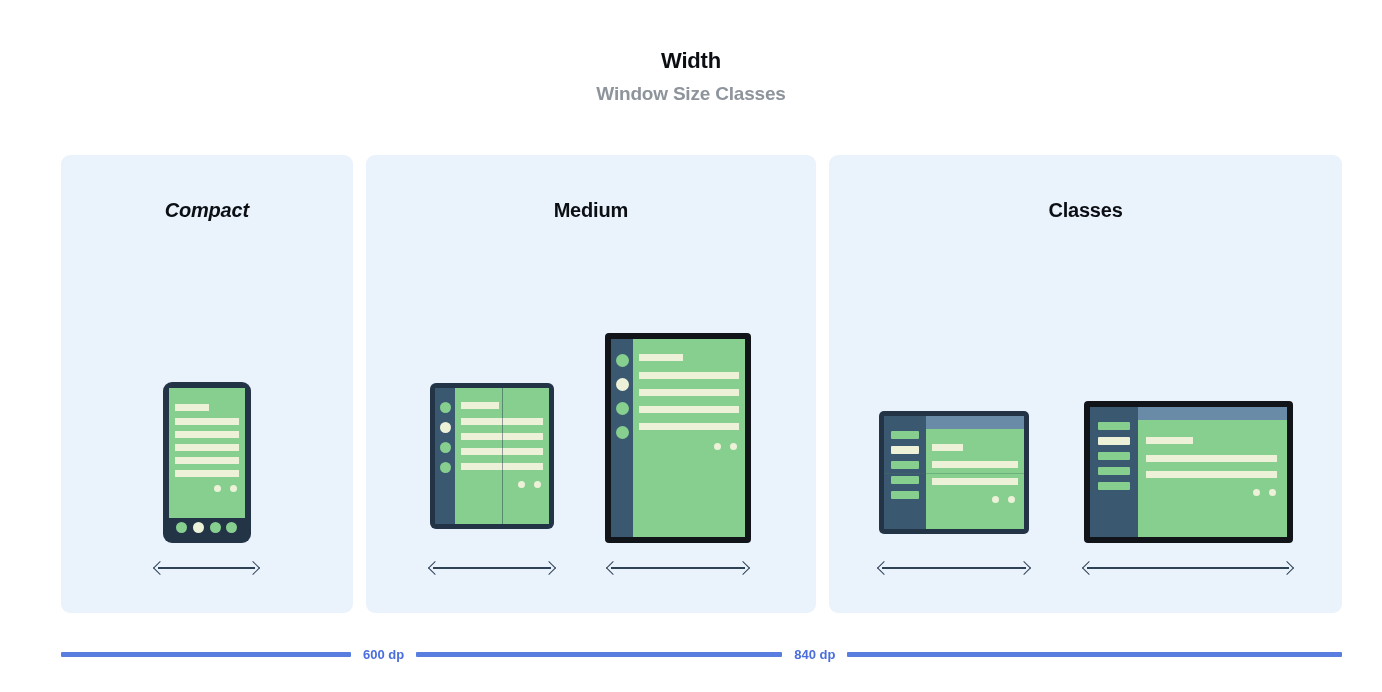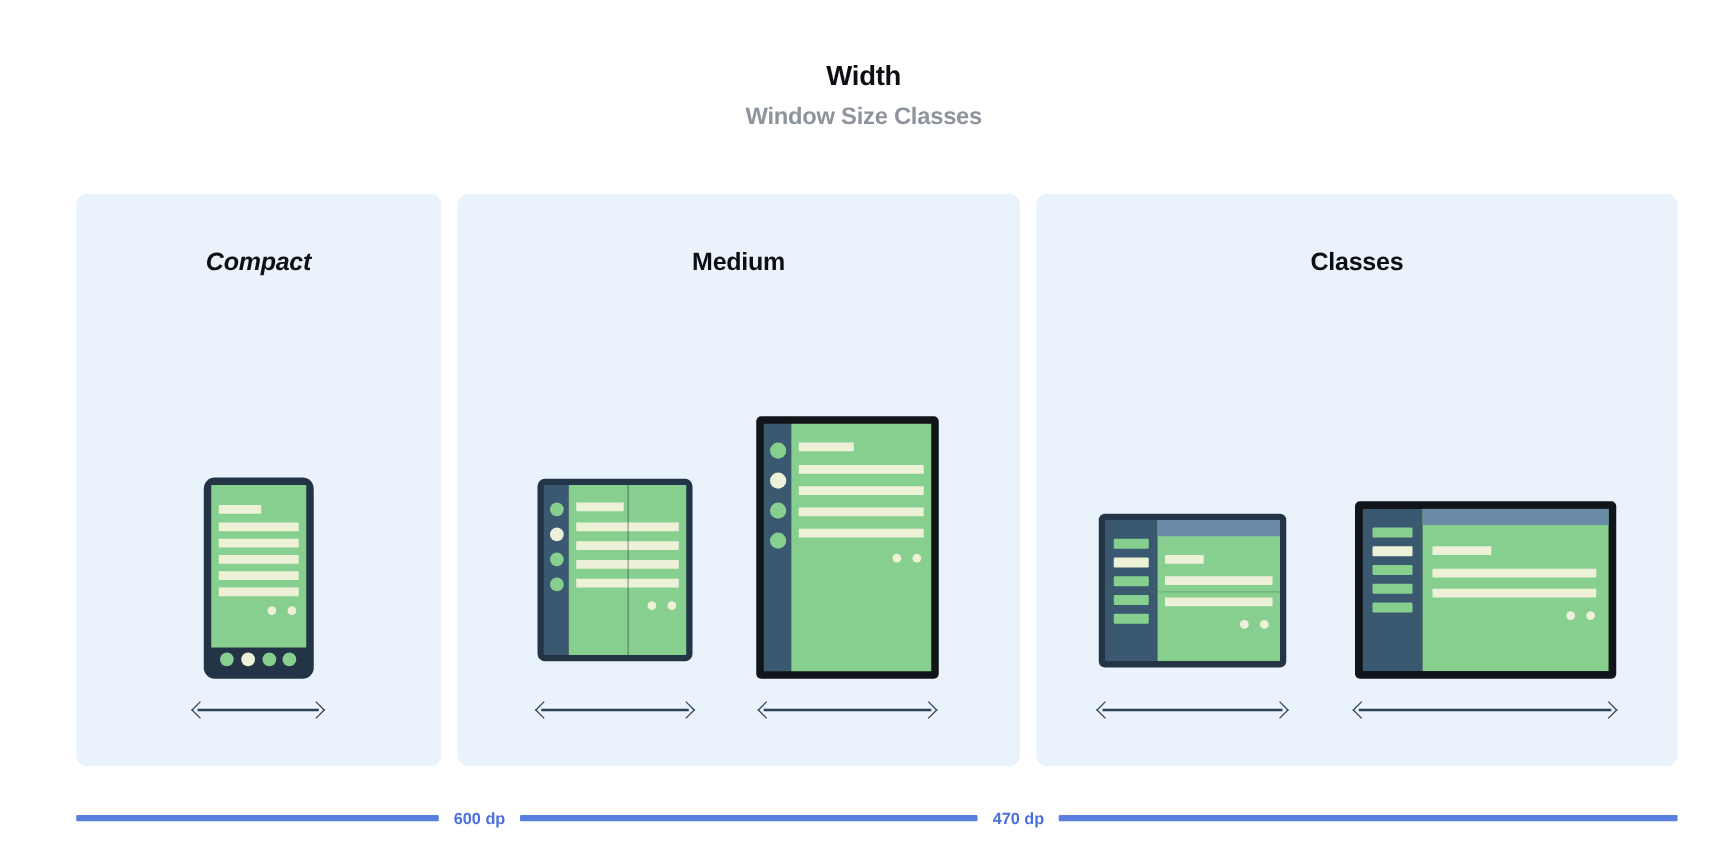--- a/index.html
+++ b/index.html
@@ -460,15 +460,15 @@
 
     </div>
   </div>
 
 </div>
 
 <div id="ruler">
   <div class="seg" style="width:290px;"></div>
   <div class="mark">600 dp</div>
   <div class="seg" style="width:366px;"></div>
-  <div class="mark">470 dp</div>
+  <div class="mark">840 dp</div>
   <div class="seg" style="flex:1;"></div>
 </div>
 
 </body></html>

